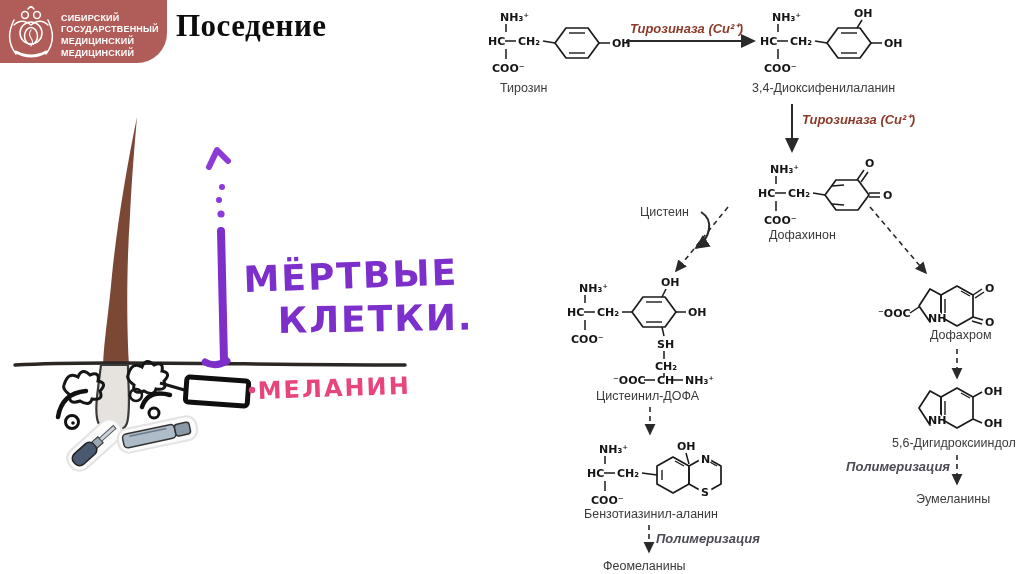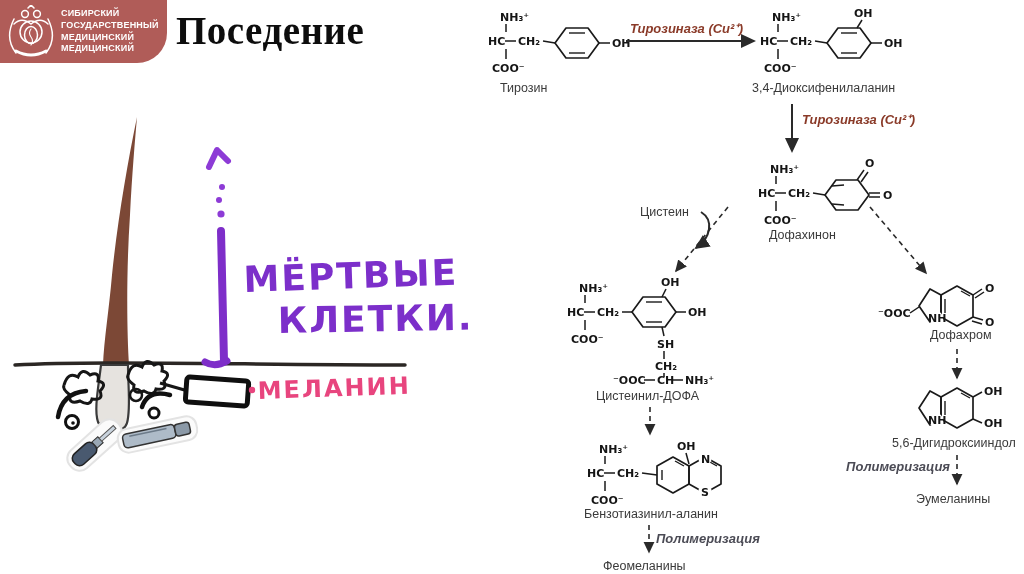--- a/index.html
+++ b/index.html
@@ -1,25 +1,25 @@
 <!DOCTYPE html>
 <html><head>
 <meta charset="utf-8">
 <style>
   html,body{margin:0;padding:0;background:#fff;}
   .stage{position:relative;width:1024px;height:574px;background:#ffffff;overflow:hidden;
          font-family:"Liberation Sans",sans-serif;}
   
   .badge{position:absolute;left:0;top:0;width:167px;height:63px;background:#b05c58;
-         border-radius:0 0 30px 0;display:flex;align-items:center;gap:5px;
+         border-radius:0 0 30px 0;display:flex;align-items:flex-end;gap:5px;
          padding:3px 4px 3px 6px;box-sizing:border-box;}
   .badge .uni-text{color:#ffffff;font-size:9px;font-weight:bold;line-height:1.32;
          letter-spacing:.2px;white-space:nowrap;}
   .title{position:absolute;left:176px;top:8px;font-family:"Liberation Serif",serif;
-         font-size:39px;font-weight:bold;color:#0d0d0d;letter-spacing:.5px;}
+         font-size:31px;font-weight:bold;color:#0d0d0d;letter-spacing:.5px;}
   
   .sketch{position:absolute;left:0;top:95px;}
   .pathway{position:absolute;left:480px;top:0;}
   
   .f   {font:bold 11px "DejaVu Sans",sans-serif;fill:#151515;}
   .lbl {font:12.5px "Liberation Sans",sans-serif;fill:#3a3a3a;}
   .enz {font:italic bold 13px "Liberation Sans",sans-serif;fill:#8a3a28;}
   .poly{font:italic bold 13px "Liberation Sans",sans-serif;fill:#4b4b55;}
   .bond{stroke:#1a1a1a;stroke-width:1.5;}
   .ring{fill:none;stroke:#1a1a1a;stroke-width:1.7;stroke-linejoin:round;}

